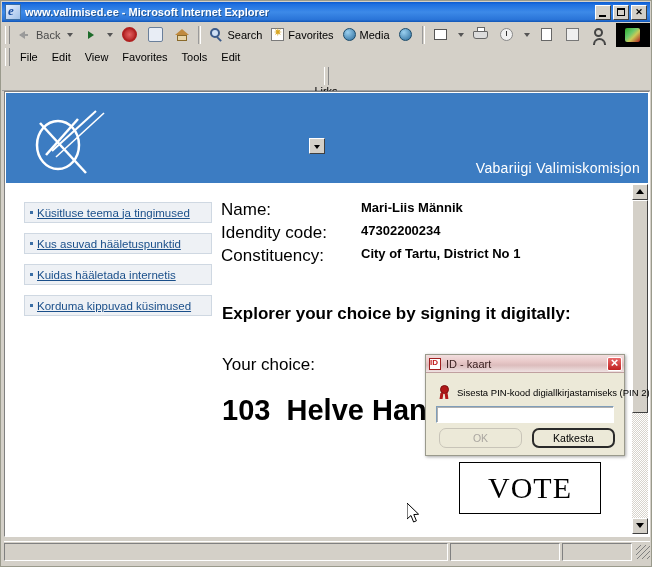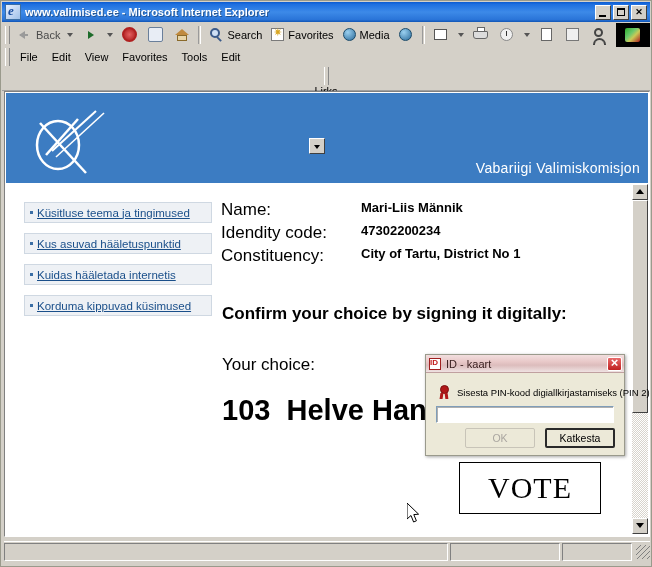--- a/index.html
+++ b/index.html
@@ -637,24 +637,24 @@
     box-shadow: inset 1px 1px 0 #b0b0b0;
     box-sizing: border-box;
   }
   .dlg-buttons {
     position: absolute;
     right: 9px; bottom: 7px;
     display: flex;
     gap: 10px;
   }
   .dlg-btn {
-    width: 70px; height: 20px;
+    width: 83px; height: 20px;
     background: #ece9d8;
     border: 1px solid #aca899;
-    border-radius: 2px;
+    border-radius: 7px;
     box-sizing: border-box;
     font-size: 10.5px;
     color: #000;
     display: flex;
     align-items: center;
     justify-content: center;
   }
   .dlg-btn.disabled { color: #aaa6a0; border-color: #c8c4b8; }
   .dlg-btn.focus { border: 2px solid #2a2a2a; font-weight: normal; }
 
@@ -872,21 +872,21 @@
 
       <div class="voterinfo">
         <div class="vi-label">Name:</div>
         <div class="vi-value">Mari-Liis Männik</div>
         <div class="vi-label">Idendity code:</div>
         <div class="vi-value">47302200234</div>
         <div class="vi-label">Constituency:</div>
         <div class="vi-value">City of Tartu, District No 1</div>
       </div>
 
-      <div class="confirm-line">Confirm your choice by signing it digitally:</div>
+      <div class="confirm-line">Explorer your choice by signing it digitally:</div>
       <div class="yourchoice">Your choice:</div>
       <div class="choice">
         <span>103</span>&nbsp;&nbsp;<span>Helve Hani</span>
       </div>
 
       <div class="vote-box">
         <span>VOTE</span>
       </div>
     </div>
 

